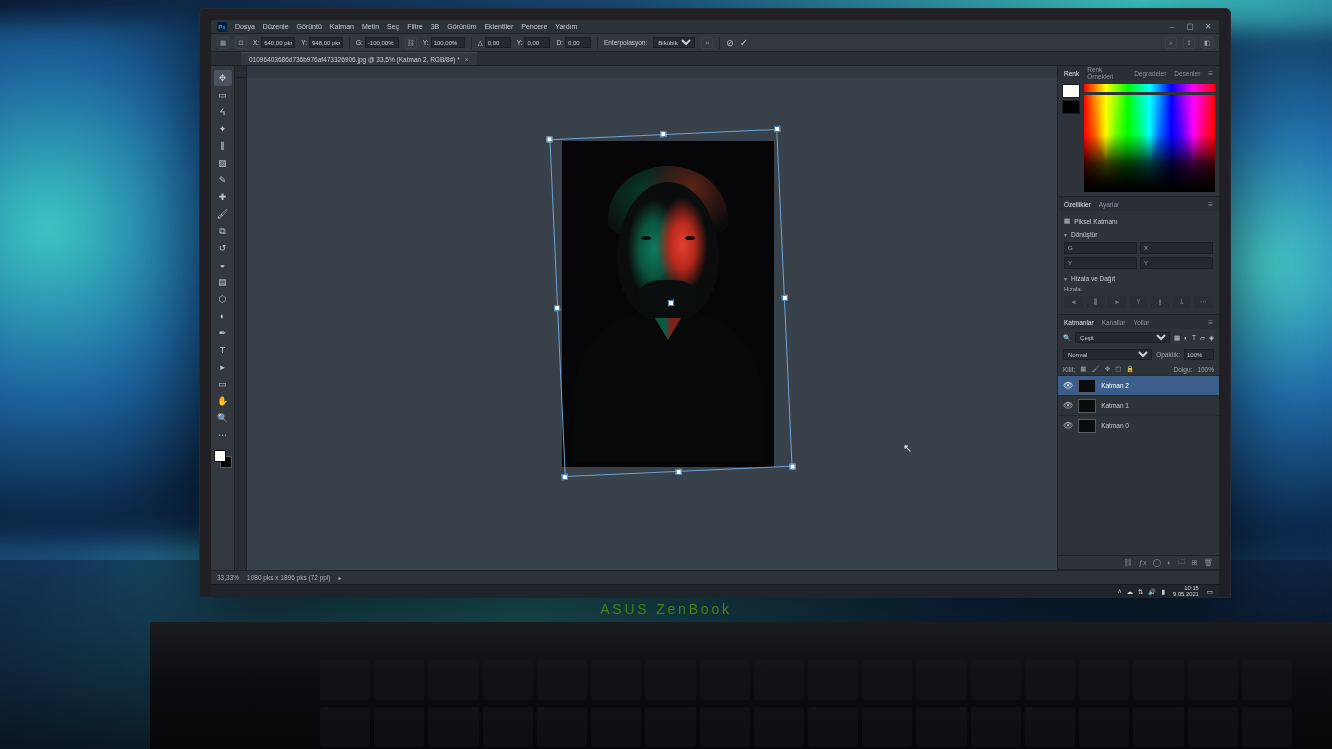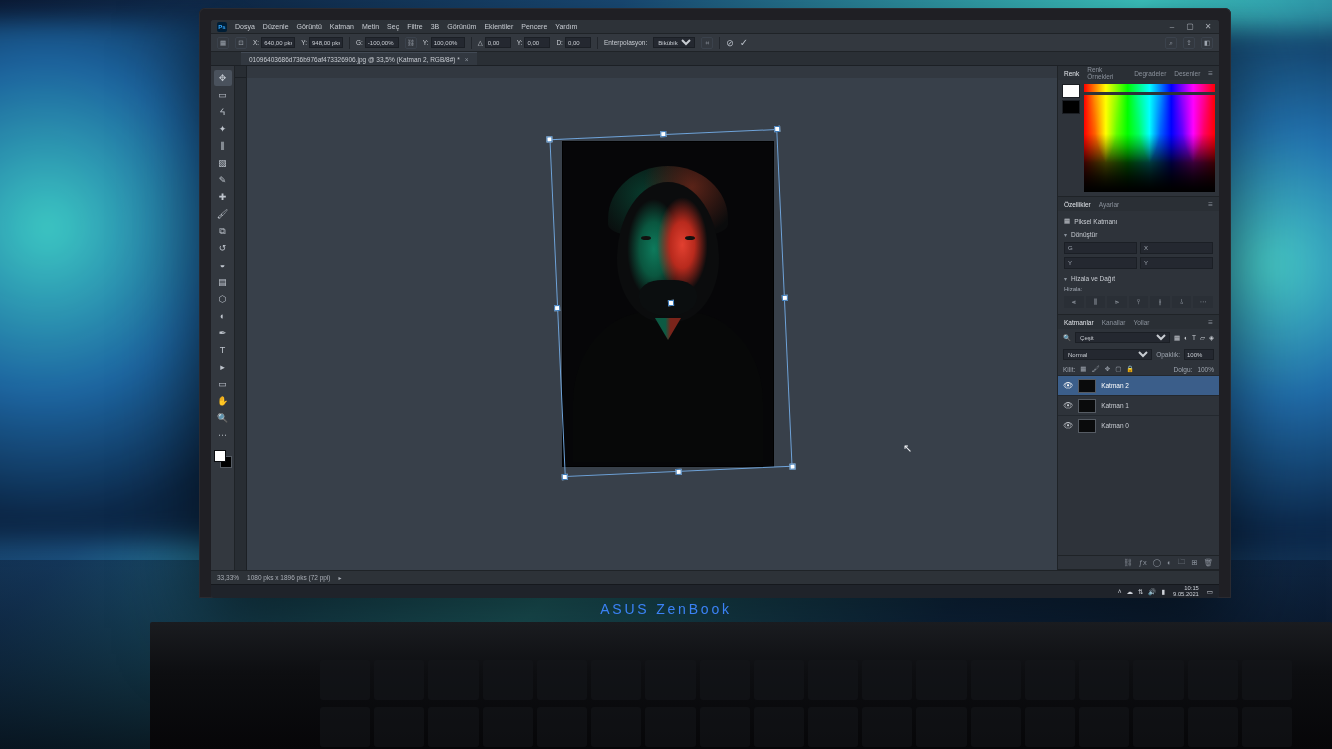--- a/index.html
+++ b/index.html
@@ -1,21 +1,21 @@
 <!DOCTYPE html>
 <html><head>
 <meta charset="utf-8">
 <style>
   * { box-sizing: border-box; margin: 0; padding: 0; font-family: "Segoe UI", Tahoma, sans-serif; }
   body { background: linear-gradient(135deg, #0a1832 0%, #1a4d7a 30%, #3eccc7 55%, #1a4d7a 75%, #0c1f3a 100%); width: 1332px; height: 749px; overflow: hidden; position: relative; }
 
   
   .laptop { position: absolute; left: 199px; top: 8px; width: 1032px; height: 590px; background: #1f1f24; border-radius: 6px 6px 0 0; box-shadow: 0 30px 80px rgba(0,0,0,.6), inset 0 0 0 1px #2a2a30; }
   .screen { position: absolute; left: 12px; top: 12px; right: 12px; bottom: 0; background: #323840; border-radius: 3px; overflow: hidden; }
-  .bezel-brand { position: absolute; left: 50%; transform: translateX(-50%); top: 601px; color: #3b82f6; font-size: 14px; letter-spacing: 2.8px; font-weight: 300; }
+  .bezel-brand { position: absolute; left: 50%; transform: translateX(-50%); top: 601px; color: #4d7c0f; font-size: 14px; letter-spacing: 2.8px; font-weight: 300; }
   .hinge { position: absolute; left: 150px; right: 0; top: 622px; height: 127px; background: linear-gradient(180deg, #1a1c20 0%, #0d0e11 40%, #060608 100%); border-radius: 2px 2px 0 0; }
   .keys { position: absolute; left: 320px; right: 40px; top: 660px; height: 89px; display: grid; grid-template-columns: repeat(18, 1fr); gap: 4px; opacity: .55; filter: blur(.5px); }
   .keys div { background: #15171b; border-radius: 3px; height: 40px; }
 
   
   .ps { display: flex; flex-direction: column; width: 100%; height: 100%; font-size: 8px; color: #c8ccd2; }
   .menubar { height: 14px; display: flex; align-items: center; gap: 8px; padding: 0 6px; background: #2d3238; border-bottom: 1px solid #1f2327; }
   .menubar .ps-logo { width: 10px; height: 10px; background: #001e36; color: #31a8ff; display: flex; align-items: center; justify-content: center; font-size: 6px; font-weight: 700; border-radius: 2px; }
   .menubar span.item { font-size: 7px; cursor: default; }
   .menubar .spacer { flex: 1; }

